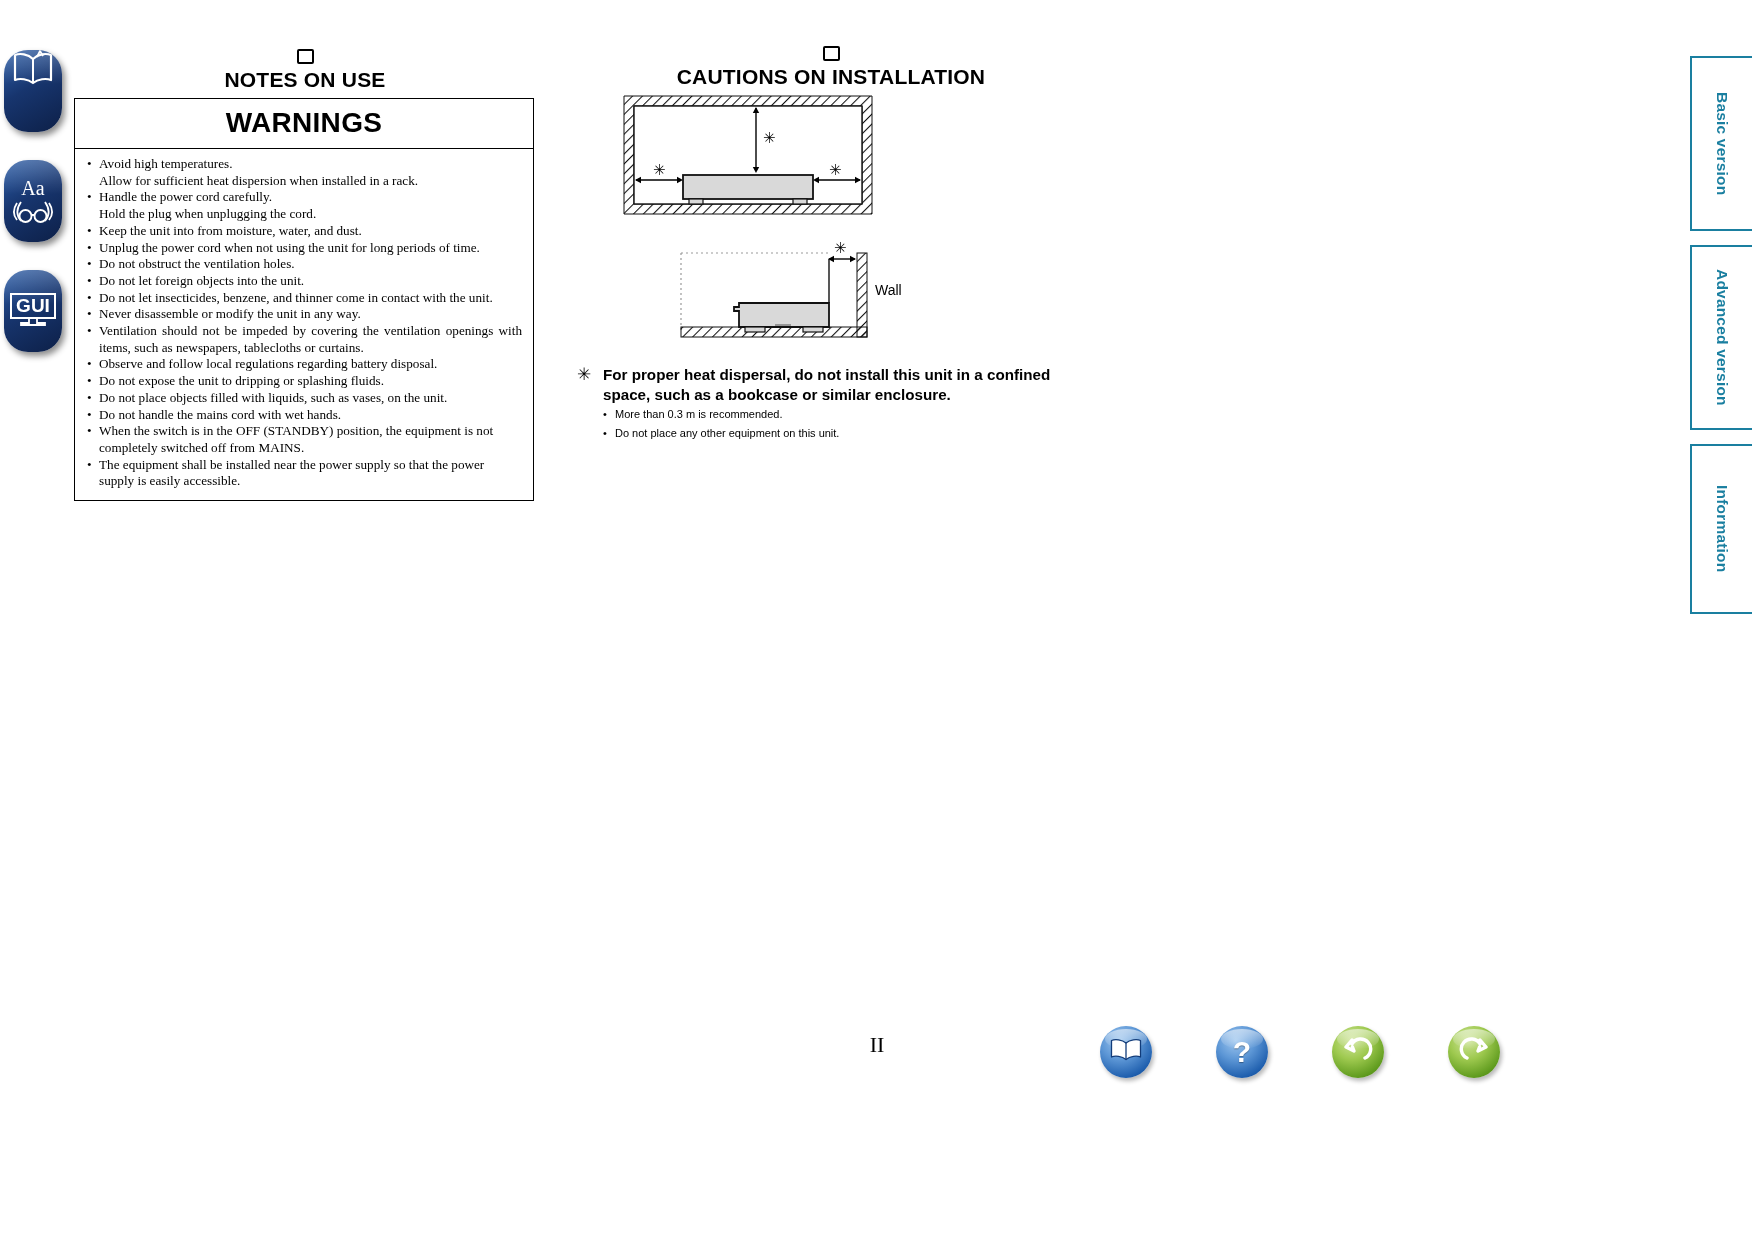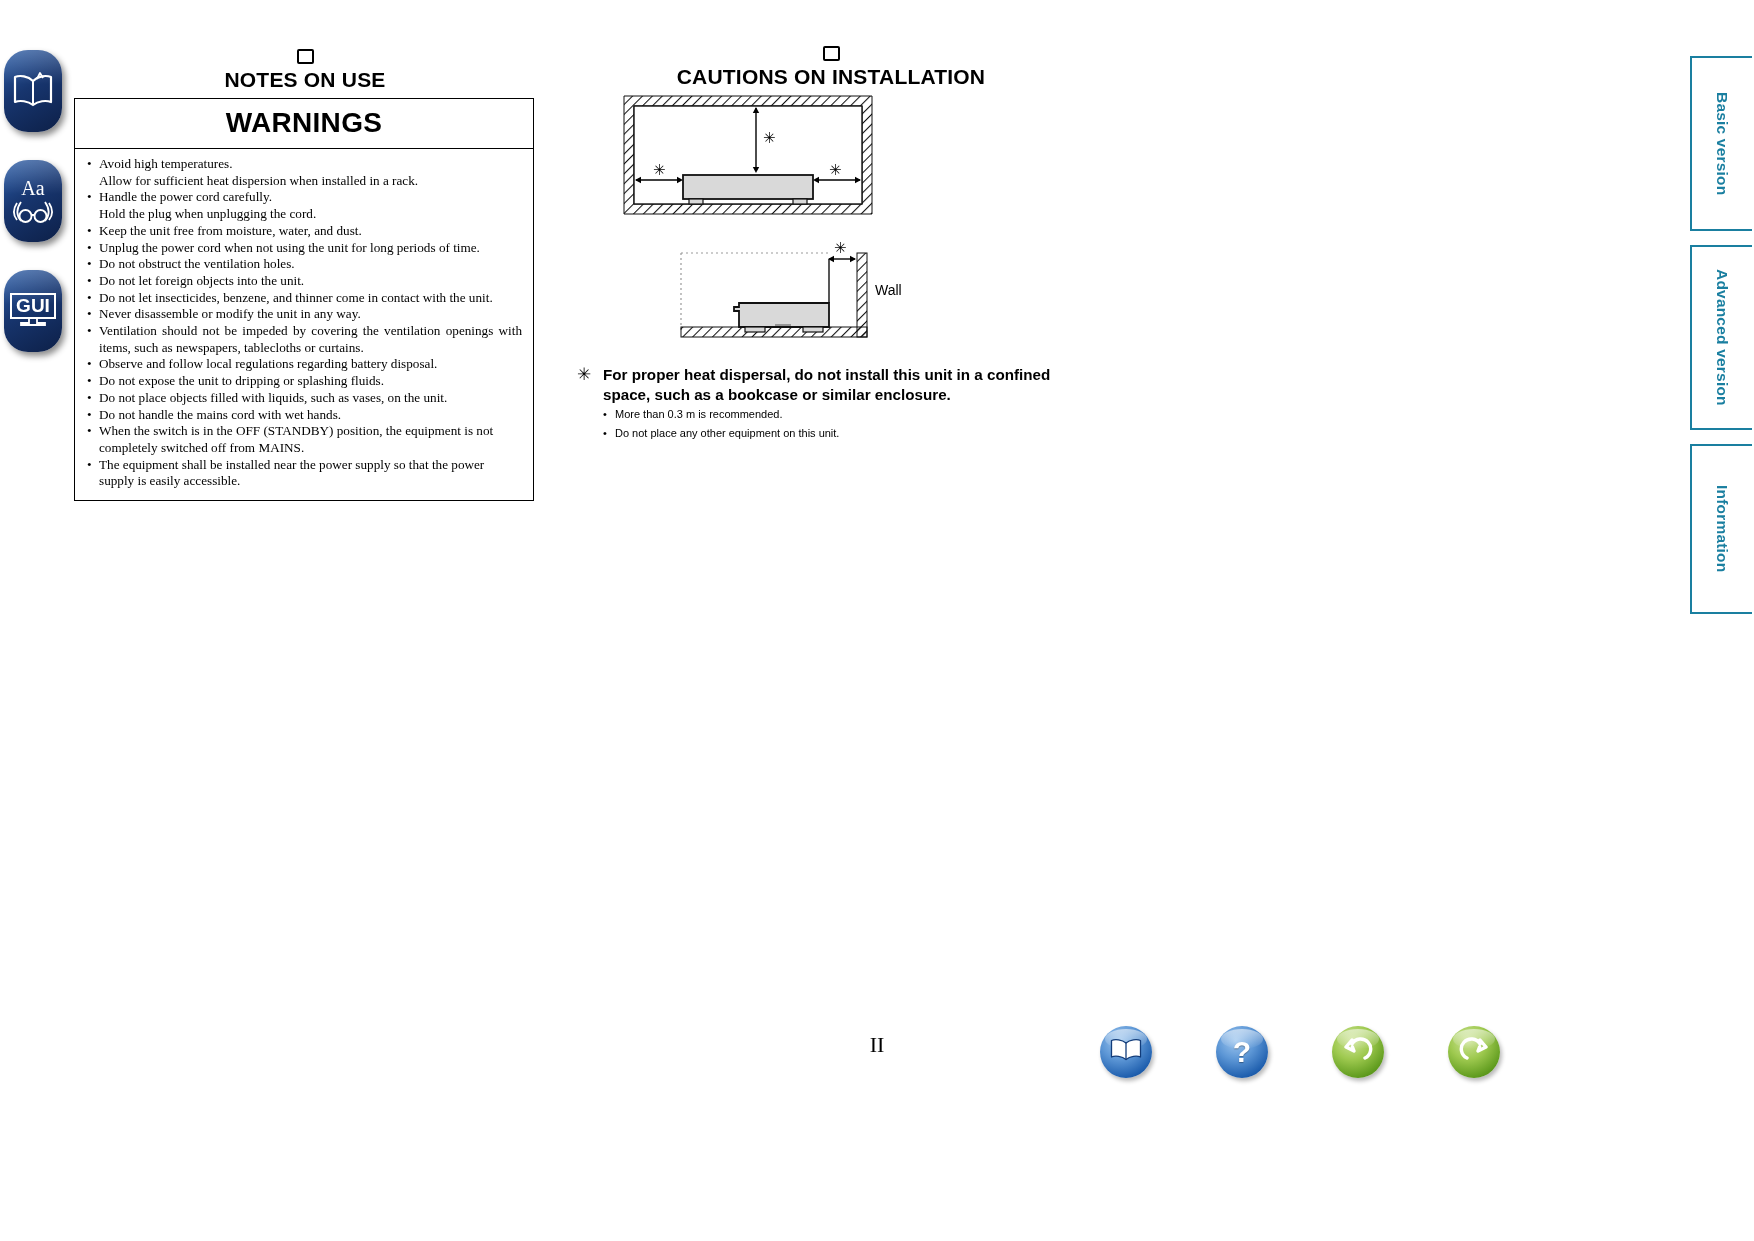--- a/index.html
+++ b/index.html
@@ -25,21 +25,20 @@
   }
   .rail-btn {
     position: relative;
     width: 58px;
     height: 82px;
     border-radius: 24px;
     background: linear-gradient(150deg, #2b5da8 0%, #17356e 45%, #0d2048 100%);
     box-shadow: 3px 4px 6px rgba(0,0,0,0.45);
     margin-bottom: 28px;
     display: flex;
-    align-items: center;
     justify-content: center;
     overflow: hidden;
   }
   .rail-btn::after {
     content: "";
     position: absolute;
     left: 0; top: 0; right: 0; height: 42%;
     background: linear-gradient(180deg, rgba(255,255,255,0.22), rgba(255,255,255,0.0));
     pointer-events: none;
   }
@@ -308,21 +307,21 @@
   </div>
 
   <div class="warn-box">
     <div class="warn-head">WARNINGS</div>
     <div class="warn-body">
       <ul id="warn-list">
           <li>Avoid high temperatures.</li>
           <li class="cont">Allow for sufficient heat dispersion when installed in a rack.</li>
           <li>Handle the power cord carefully.</li>
           <li class="cont">Hold the plug when unplugging the cord.</li>
-          <li>Keep the unit free from moisture, water, and dust.</li>
+          <li>Keep the unit into from moisture, water, and dust.</li>
           <li>Unplug the power cord when not using the unit for long periods of time.</li>
           <li>Do not obstruct the ventilation holes.</li>
           <li>Do not let foreign objects into the unit.</li>
           <li>Do not let insecticides, benzene, and thinner come in contact with the unit.</li>
           <li>Never disassemble or modify the unit in any way.</li>
           <li class="justify">Ventilation should not be impeded by covering the ventilation openings with items, such as newspapers, tablecloths or curtains.</li>
           <li>Observe and follow local regulations regarding battery disposal.</li>
           <li>Do not expose the unit to dripping or splashing fluids.</li>
           <li>Do not place objects filled with liquids, such as vases, on the unit.</li>
           <li>Do not handle the mains cord with wet hands.</li>

